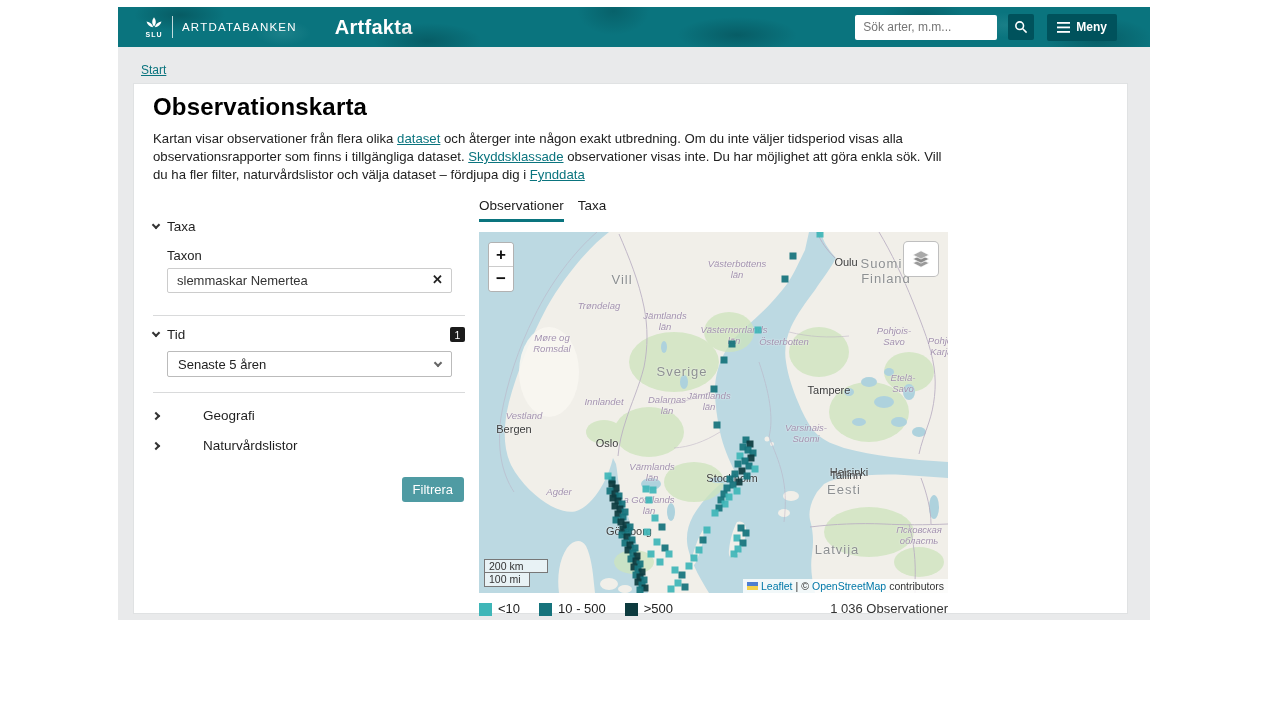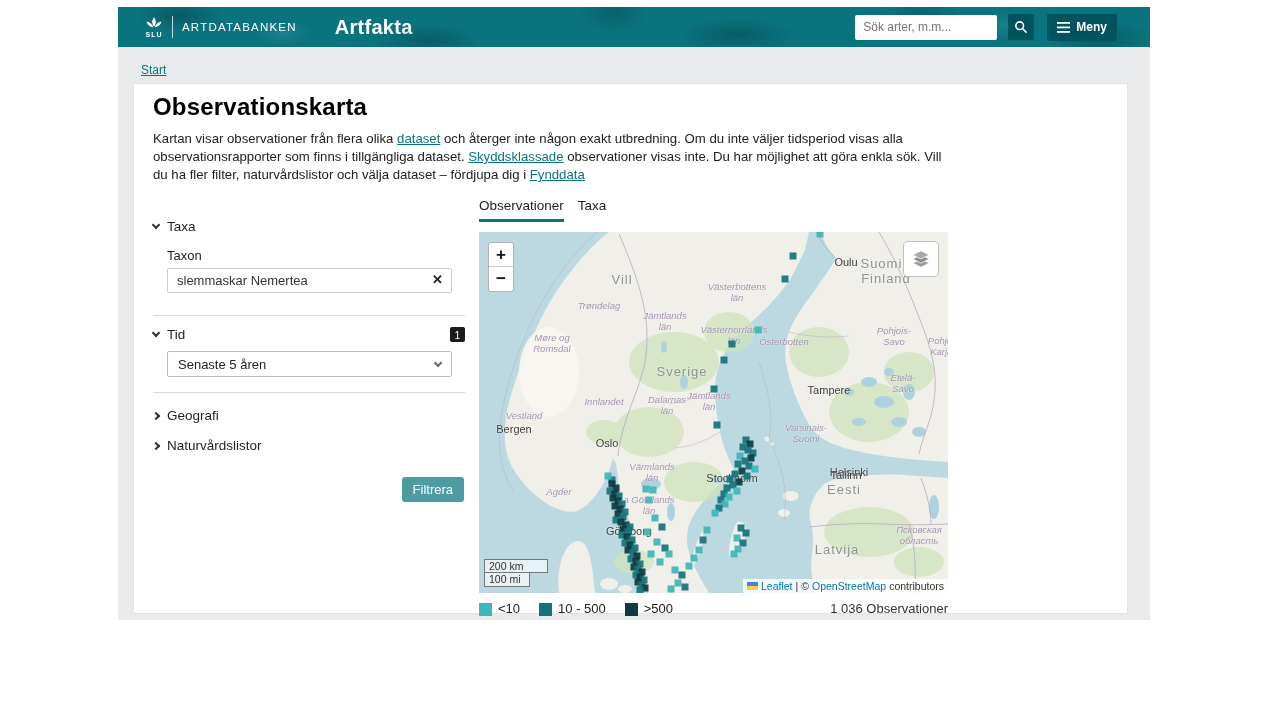--- a/index.html
+++ b/index.html
@@ -49,21 +49,21 @@
   .chev.down { transform:rotate(45deg); margin-top:-3px; }
   .chev.right { transform:rotate(-45deg); }
   .badge { margin-left:auto; min-width:15px; height:15px; background:#1b1b1b; color:#fff; border-radius:2px; font-size:10.5px; display:flex; align-items:center; justify-content:center; padding:0 3px; }
   .field-label { font-size:13px; color:#222; margin:14px 0 5px 14px; }
   .input-wrap { position:relative; margin-left:14px; width:285px; }
   .taxon-input { width:100%; height:25px; border:1px solid #ccc; border-radius:2px; padding:0 26px 0 9px; font-size:13px; color:#333; font-family:"Liberation Sans",sans-serif; }
   .clear-x { position:absolute; right:9px; top:4px; font-size:13px; color:#222; font-weight:bold; cursor:pointer; }
   .hr { height:1px; background:#d9dadb; margin-top:22px; }
   .select { margin:9px 0 0 14px; width:285px; height:26px; border:1px solid #bbb; border-radius:2px; background:#fff; display:flex; align-items:center; padding:0 10px; font-size:13px; color:#222; cursor:pointer; }
   .select .chev { border-color:#666; margin-left:auto; margin-top:-2px; }
-  .collapsed-row { margin-top:15px; }
+  .collapsed-row { margin-top:15px;gap:36px; }
   .btn-filtrera-row { display:flex; margin-top:24px; }
   .btn-filtrera { margin-left:auto; margin-right:1px; background:#4f9ba3; color:#fff; border:none; border-radius:3px; font-size:13px; padding:5px 11px; cursor:pointer; font-family:"Liberation Sans",sans-serif; }
 
   
   .map-col { margin-left:14px; width:469px; }
   .tabs { display:flex; gap:14px; font-size:13.5px; color:#1c1c1c; }
   .tab { padding-bottom:6px; cursor:pointer; }
   .tab.active { border-bottom:3px solid #0a747e; }
   .map { position:relative; margin-top:10px; width:469px; height:361px; overflow:hidden; background:#bcd9e2; }
   .map svg.base { position:absolute; left:0; top:0; }
@@ -262,21 +262,21 @@
                 <div class="maplabel country" style="left: 407px; top: 40px;">Suomi /
 Finland</div>
                 <div class="maplabel country" style="left: 365px; top: 258px;">Eesti</div>
                 <div class="maplabel country" style="left: 358px; top: 318px;">Latvija</div>
                 <div class="maplabel country" style="left: 107px; top: 338px; margin-top: 44px;">Danmark</div>
                 <div class="maplabel region" style="left: 120px; top: 74px;">Trøndelag</div>
                 <div class="maplabel region" style="left: 73px; top: 112px;">Møre og
 Romsdal</div>
                 <div class="maplabel region" style="left: 186px; top: 90px;">Jämtlands
 län</div>
-                <div class="maplabel region" style="left: 258px; top: 38px; margin-top: 23px;">Västerbottens
+                <div class="maplabel region" style="left: 258px; top: 38px;">Västerbottens
 län</div>
                 <div class="maplabel region" style="left: 255px; top: 104px;">Västernorrlands
 län</div>
                 <div class="maplabel region" style="left: 305px; top: 110px;">Österbotten</div>
                 <div class="maplabel region" style="left: 415px; top: 105px;">Pohjois-
 Savo</div>
                 <div class="maplabel region" style="left: 466px; top: 115px;">Pohjois-
 Karjala</div>
                 <div class="maplabel region" style="left: 424px; top: 152px;">Etelä-Savo</div>
                 <div class="maplabel region" style="left: 327px; top: 202px;">Varsinais-

